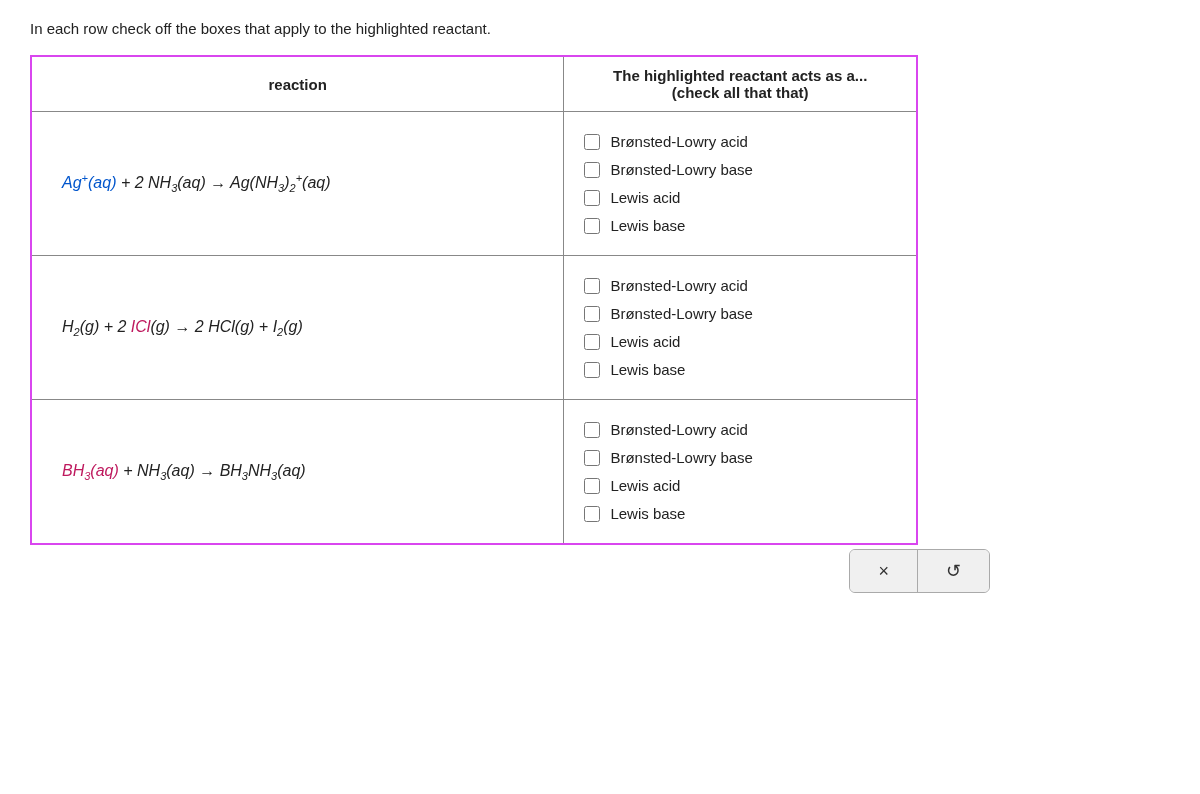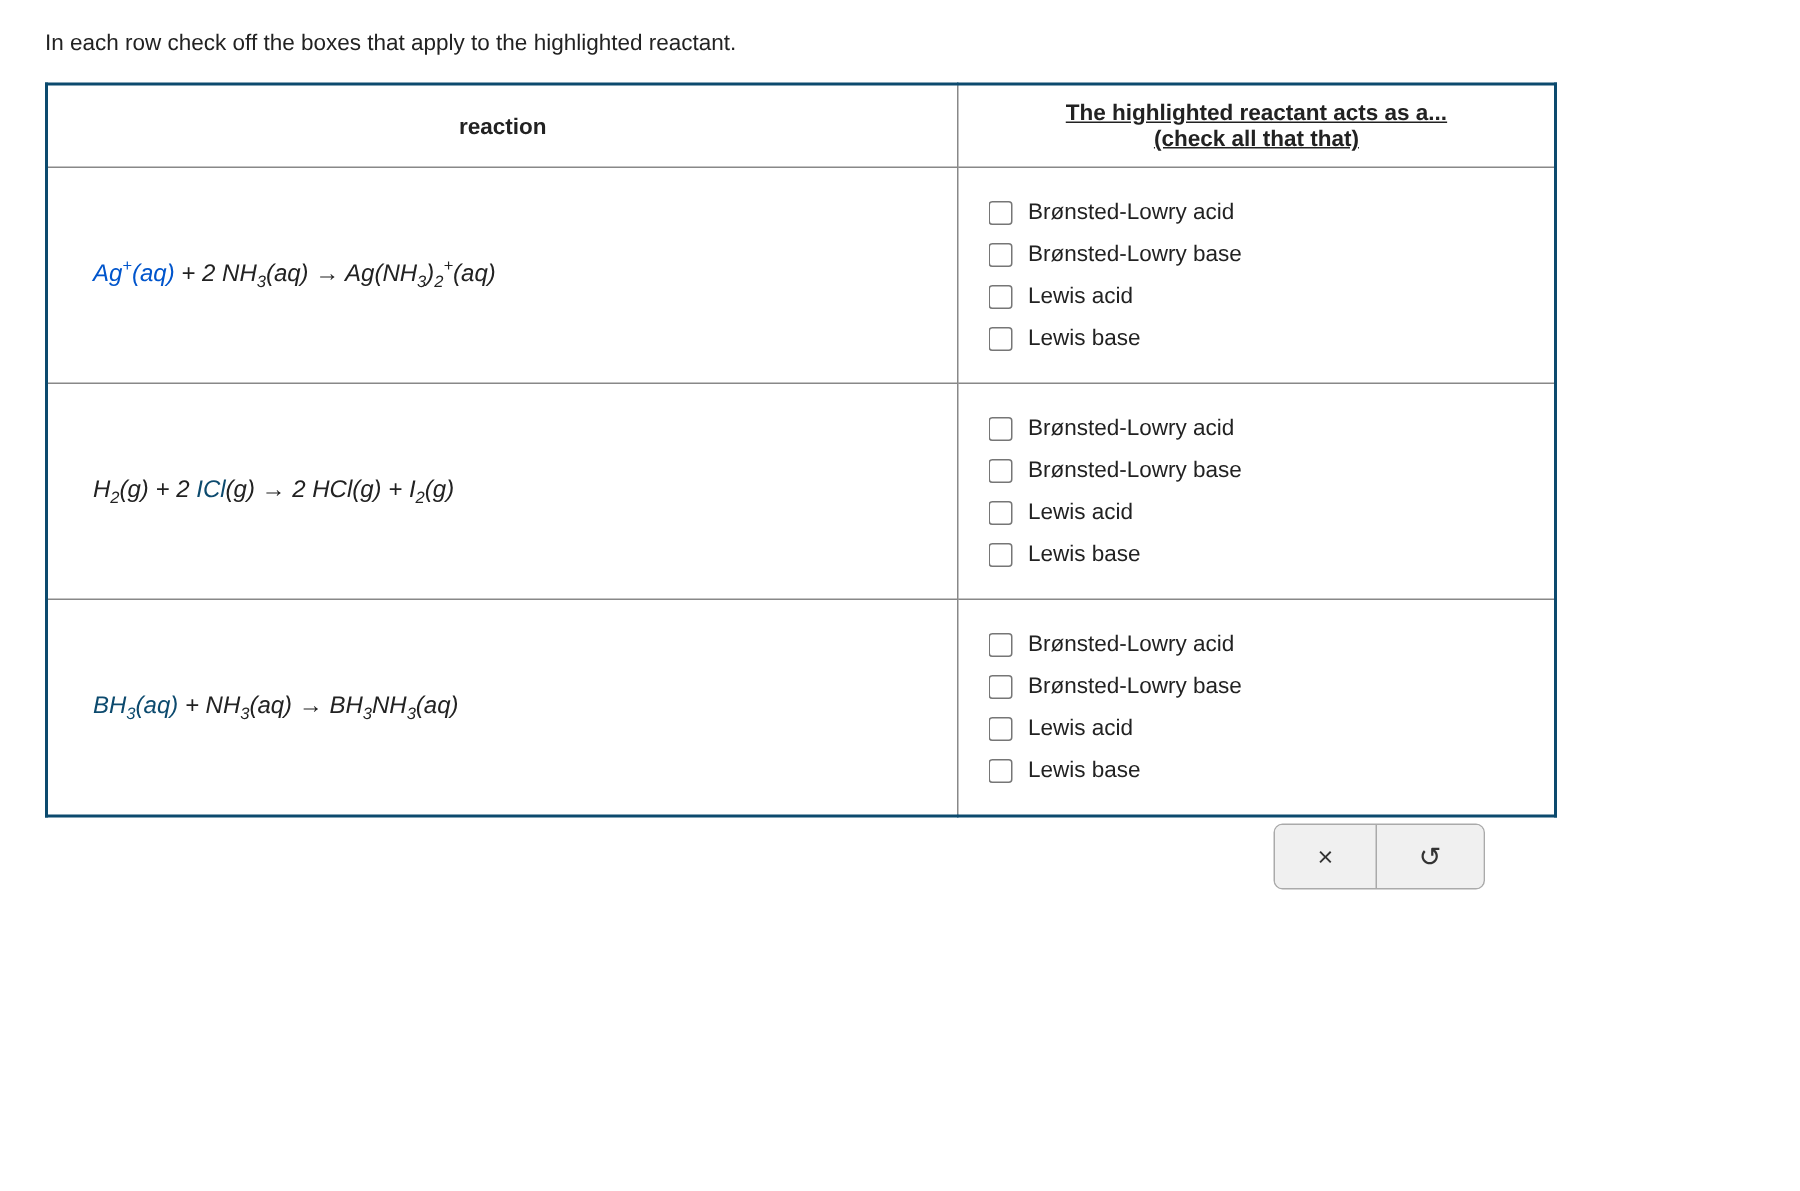--- a/index.html
+++ b/index.html
@@ -9,40 +9,39 @@
       background: #fff;
       color: #222;
       padding: 20px 30px;
     }
     .intro {
       font-size: 15px;
       margin-bottom: 18px;
     }
     .main-table {
       border-collapse: collapse;
-      width: 1008px;
-      border: 2px solid #0c4a6e;
+      width: 888px;
+      border: 2px solid #d946ef;
     }
     .main-table th, .main-table td {
       border: 1.5px solid #888;
       vertical-align: middle;
     }
     .header-row th {
       padding: 10px 16px;
       text-align: center;
       background: #fff;
       font-weight: bold;
       font-size: 15px;
     }
     .header-reaction {
       width: 580px;
     }
     .header-options {
       width: 380px;
-      text-decoration: underline;
     }
     .reaction-cell {
       padding: 28px 30px;
       font-size: 16px;
     }
     .options-cell {
       padding: 10px 20px;
       vertical-align: top;
     }
     .option-row {
@@ -59,21 +58,21 @@
       cursor: pointer;
     }
     .chem {
       font-size: 16px;
       line-height: 1.5;
       font-style: italic;
     }
     sup { font-size: 11px; }
     sub { font-size: 11px; }
     .highlight-blue { color: #0055cc; font-weight: normal; }
-    .highlight-red { color: #0c4a6e; font-weight: normal; }
+    .highlight-red { color: #be185d; font-weight: normal; }
     .btn-row {
       display: flex;
       gap: 0;
       border: 1.5px solid #aaa;
       border-radius: 6px;
       overflow: hidden;
       background: #f5f5f5;
     }
     .btn-action {
       background: #f0f0f0;

